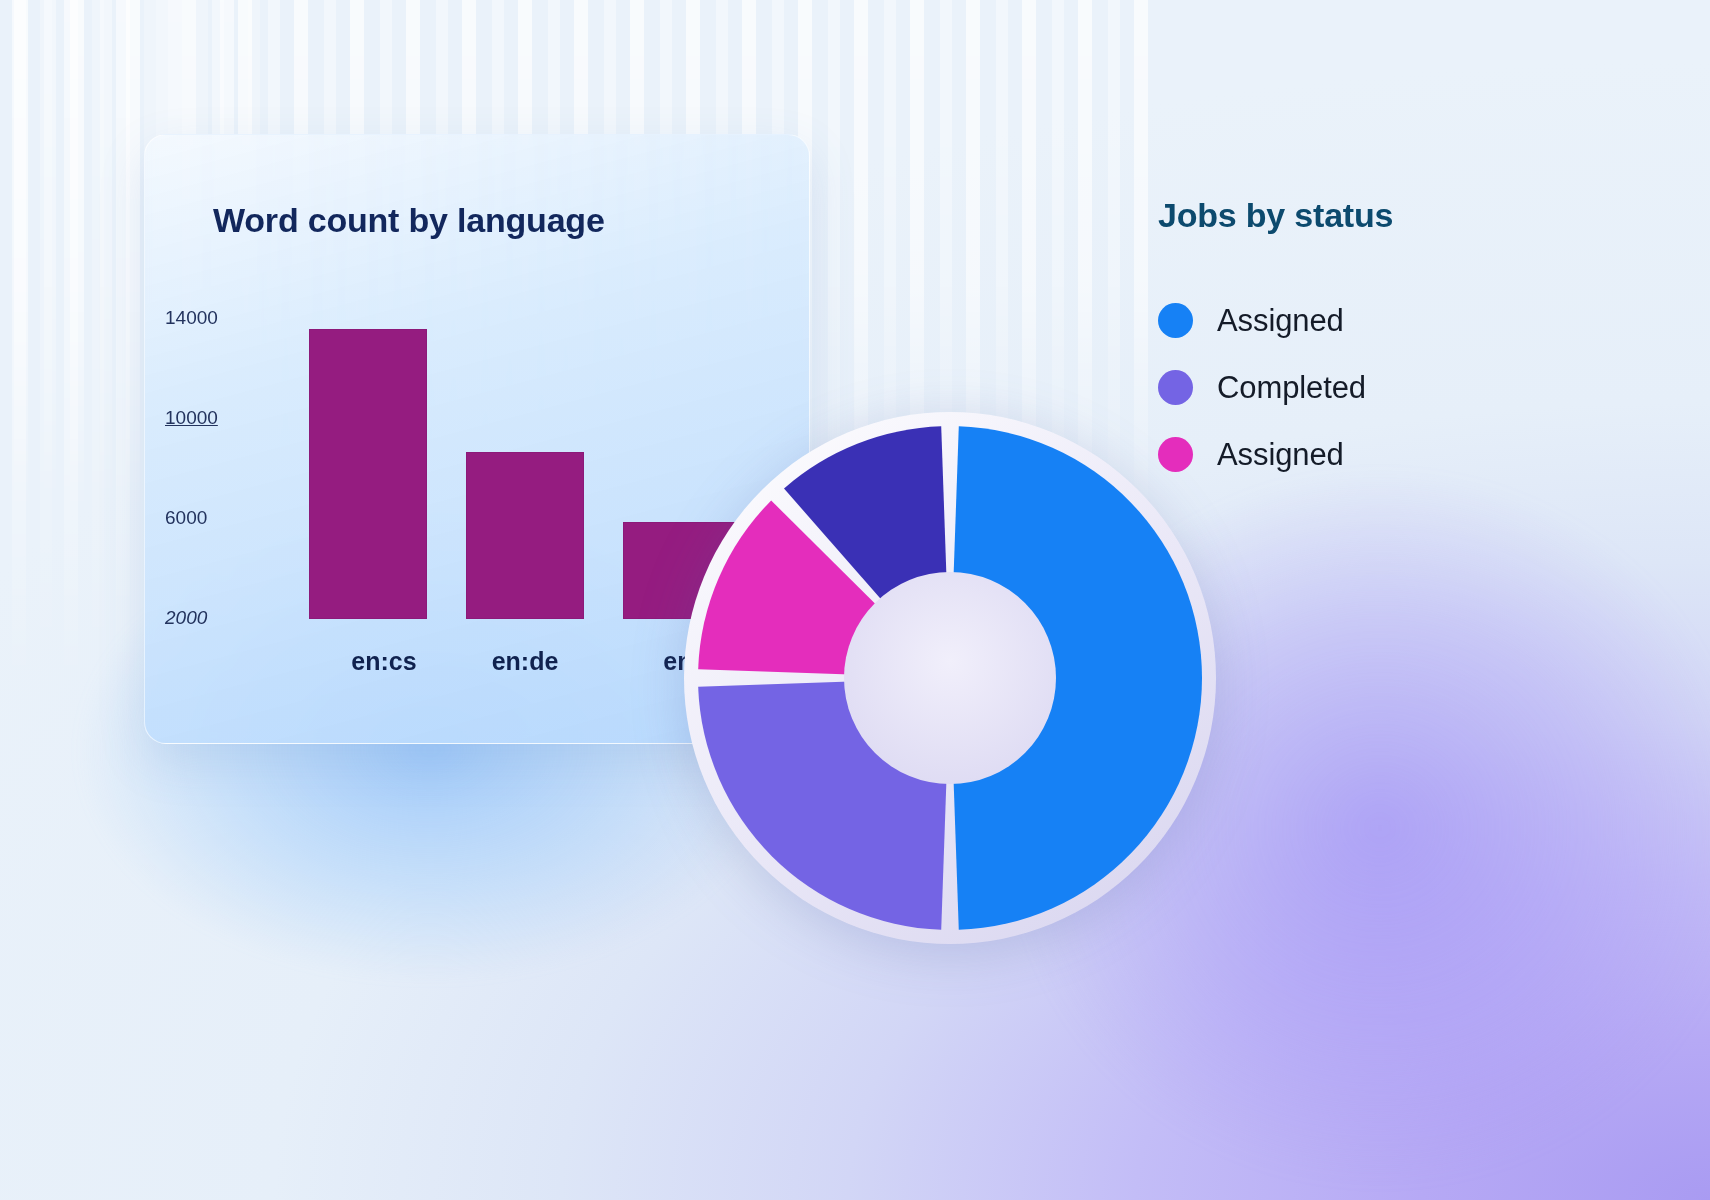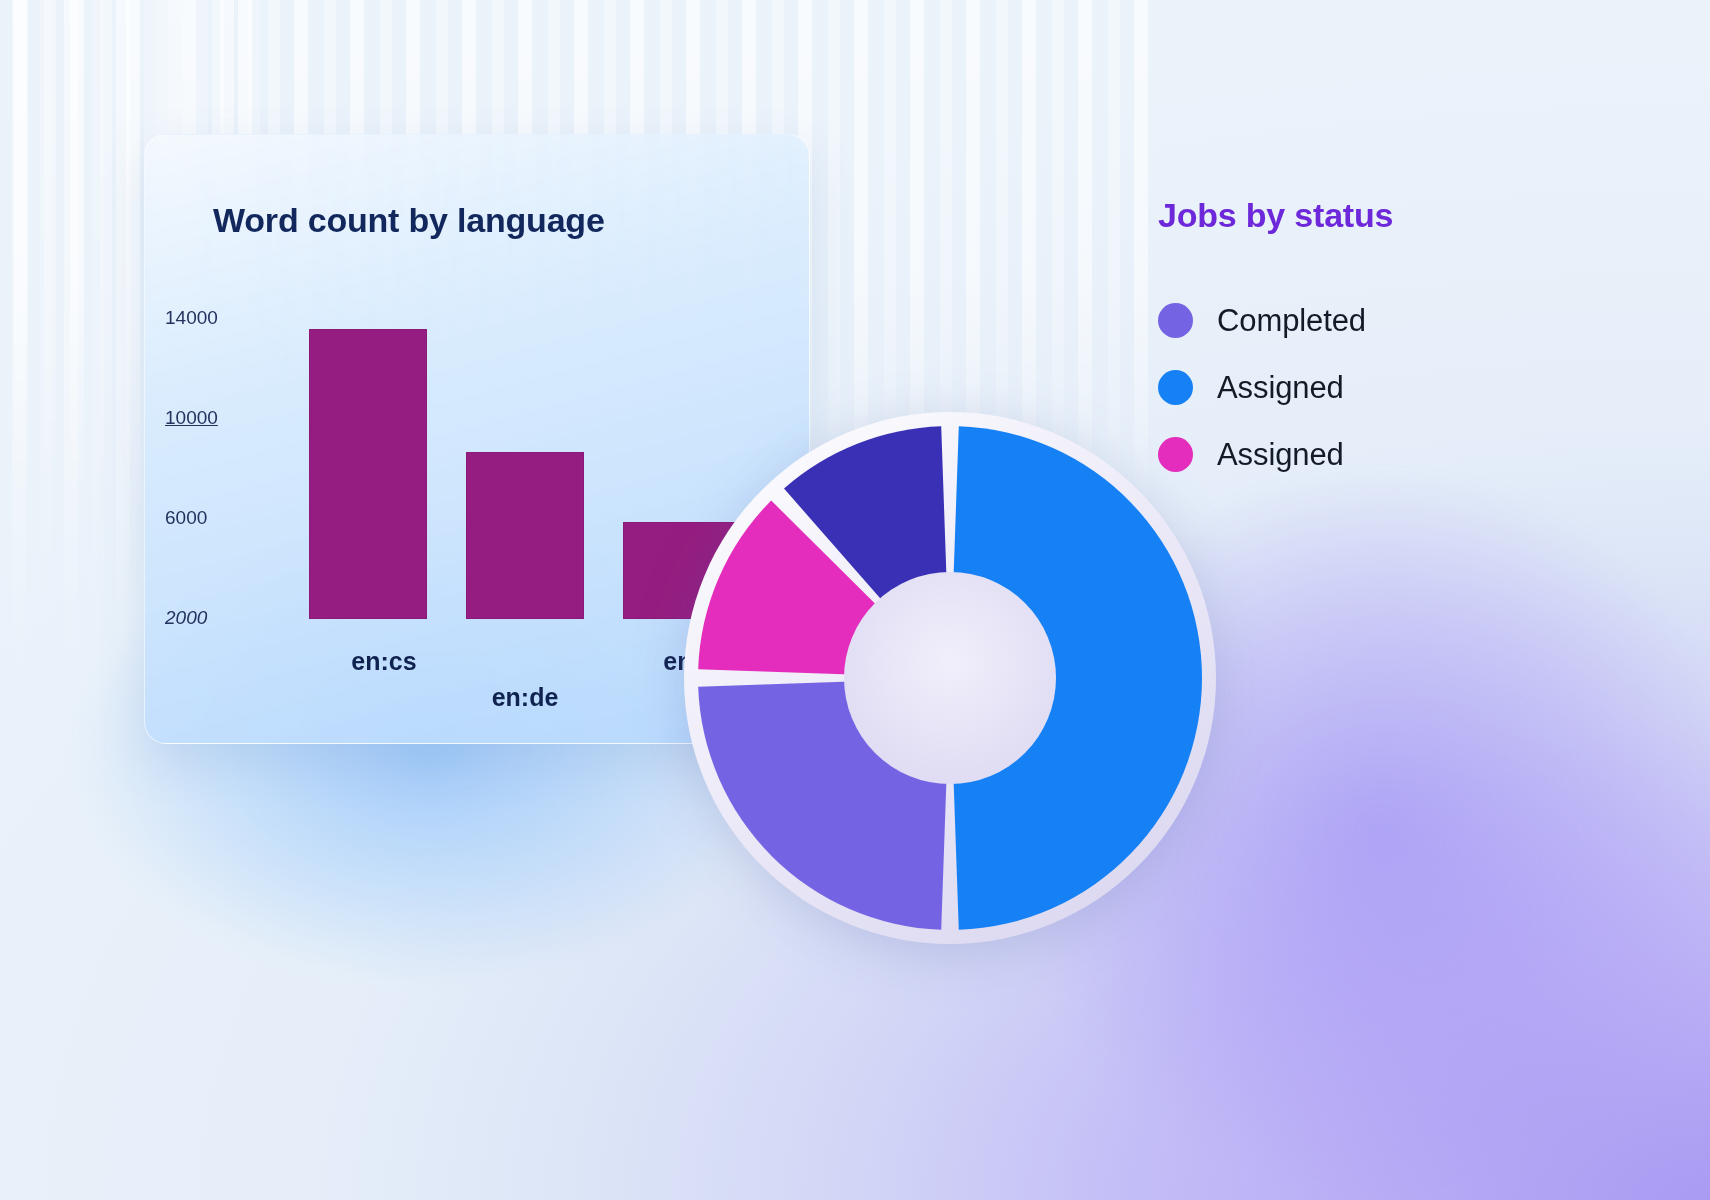--- a/index.html
+++ b/index.html
@@ -100,21 +100,21 @@
   
   #donut-wrap {
     position: absolute; left: 680px; top: 408px; width: 540px; height: 540px;
   }
   #donut-svg { display: block; width: 540px; height: 540px;
     filter: drop-shadow(0 10px 26px rgba(80,95,165,0.22)); }
 
   
   #legend-panel { position: absolute; left: 1158px; top: 196px; width: 440px; }
   #legend-title {
-    font-size: 34px; font-weight: 700; color: #6d28d9;
+    font-size: 34px; font-weight: 700; color: #0c4a6e;
     letter-spacing: -0.2px; margin-bottom: 52px; white-space: nowrap;
   }
   .legend-row {
     display: flex; align-items: center; gap: 24px; height: 67px;
   }
   .legend-dot {
     width: 35px; height: 35px; border-radius: 50%; flex: 0 0 auto;
   }
   .legend-label {
     font-size: 31px; color: #141b28; letter-spacing: -0.1px; white-space: nowrap;
@@ -135,21 +135,21 @@
 
   <div id="bar-plot">
 
   <div class="y-tick" style="left: 20px; top: 172px;">14000</div>
       <div class="y-tick" style="left: 20px; top: 272px; text-decoration: underline;">10000</div>
       <div class="y-tick" style="left: 20px; top: 372px;">6000</div>
       <div class="y-tick" style="left: 20px; top: 472px; font-style: italic;">2000</div>
       <div class="bar" style="left: 164px; top: 194px; width: 118px; height: 290px; background: rgb(149, 28, 128);"></div>
       <div class="x-label" style="left: 156px; top: 512px; width: 166px;">en:cs</div>
       <div class="bar" style="left: 321px; top: 316.5px; width: 118px; height: 167.5px; background: rgb(149, 28, 128);"></div>
-      <div class="x-label" style="left: 297px; top: 512px; width: 166px; margin-top: 36px;">en:de</div>
+      <div class="x-label" style="left: 297px; top: 512px; width: 166px;">en:de</div>
       <div class="bar" style="left: 478px; top: 386.5px; width: 118px; height: 97.5px; background: rgb(149, 28, 128);"></div>
       <div class="x-label" style="left: 454px; top: 512px; width: 166px;">en:</div>
     </div>
 </div>
 
 <div id="donut-wrap">
   <svg id="donut-svg" viewBox="0 0 540 540">
     <defs>
       <radialGradient id="hubGrad" cx="50%" cy="42%" r="62%">
         <stop offset="0%" stop-color="#f1effb"></stop>
@@ -172,25 +172,25 @@
 
     <circle cx="270" cy="270" r="106" fill="url(#hubGrad)"></circle>
   </svg>
 </div>
 
 <div id="legend-panel">
   <div id="legend-title">Jobs by status</div>
   <div id="legend-list">
 
   <div class="legend-row">
+        <span class="legend-dot" style="background: rgb(22, 129, 245);"></span>
+        <span class="legend-label">Assigned</span>
+      </div>
+      <div class="legend-row">
         <span class="legend-dot" style="background: rgb(116, 100, 228);"></span>
         <span class="legend-label">Completed</span>
-      </div>
-      <div class="legend-row">
-        <span class="legend-dot" style="background: rgb(22, 129, 245);"></span>
-        <span class="legend-label">Assigned</span>
       </div>
       <div class="legend-row">
         <span class="legend-dot" style="background: rgb(228, 45, 188);"></span>
         <span class="legend-label">Assigned</span>
       </div>
     </div>
 </div>
 
 </body></html>

